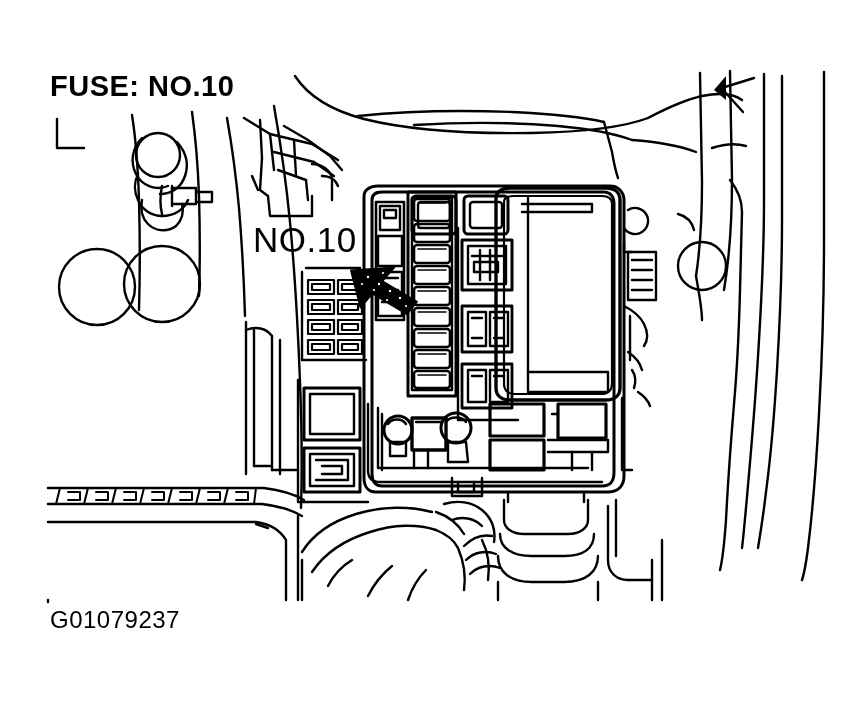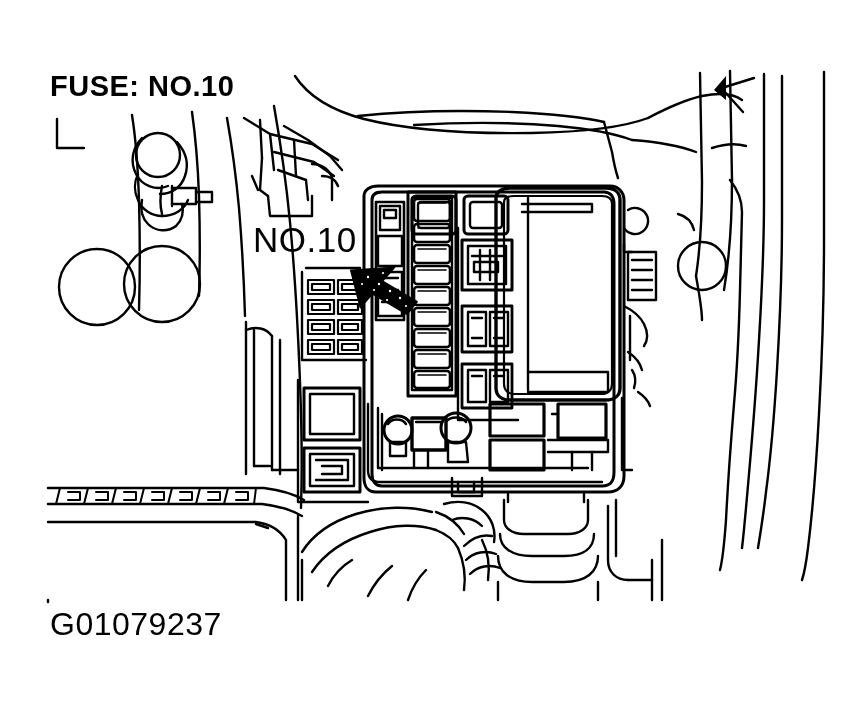--- a/index.html
+++ b/index.html
@@ -48,21 +48,21 @@
     font-size: 35px;
     font-weight: normal;
     letter-spacing: 0.5px;
     white-space: nowrap;
     line-height: 1;
   }
   .label-figure-id {
     position: absolute;
     left: 38px;
     top: 608px;
-    font-size: 32px;
+    font-size: 24px;
     font-weight: normal;
     letter-spacing: 0.5px;
     white-space: nowrap;
     line-height: 1;
   }
 </style>
 </head>
 <body>
 
 <div id="figure-root">

